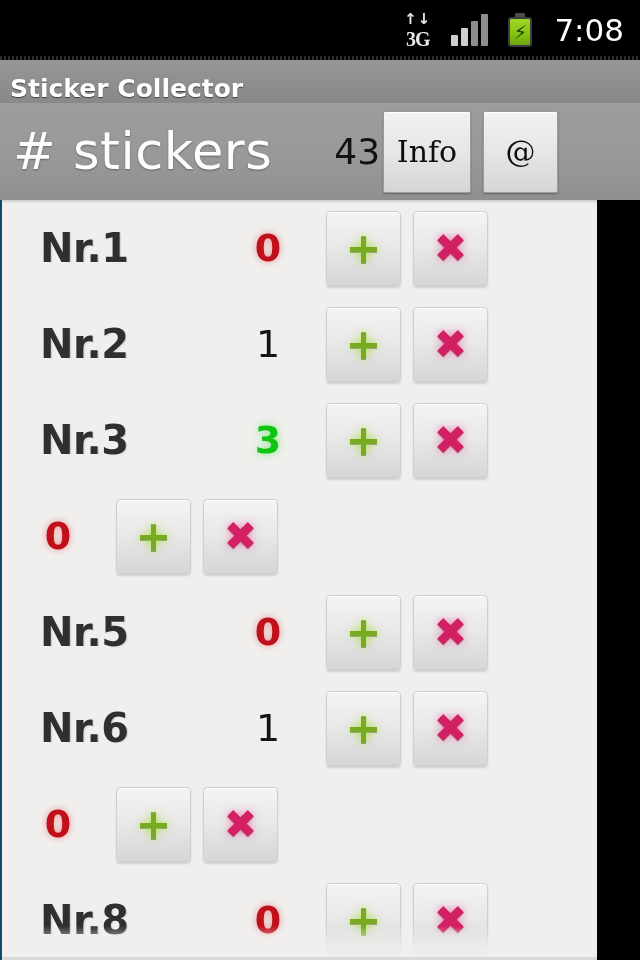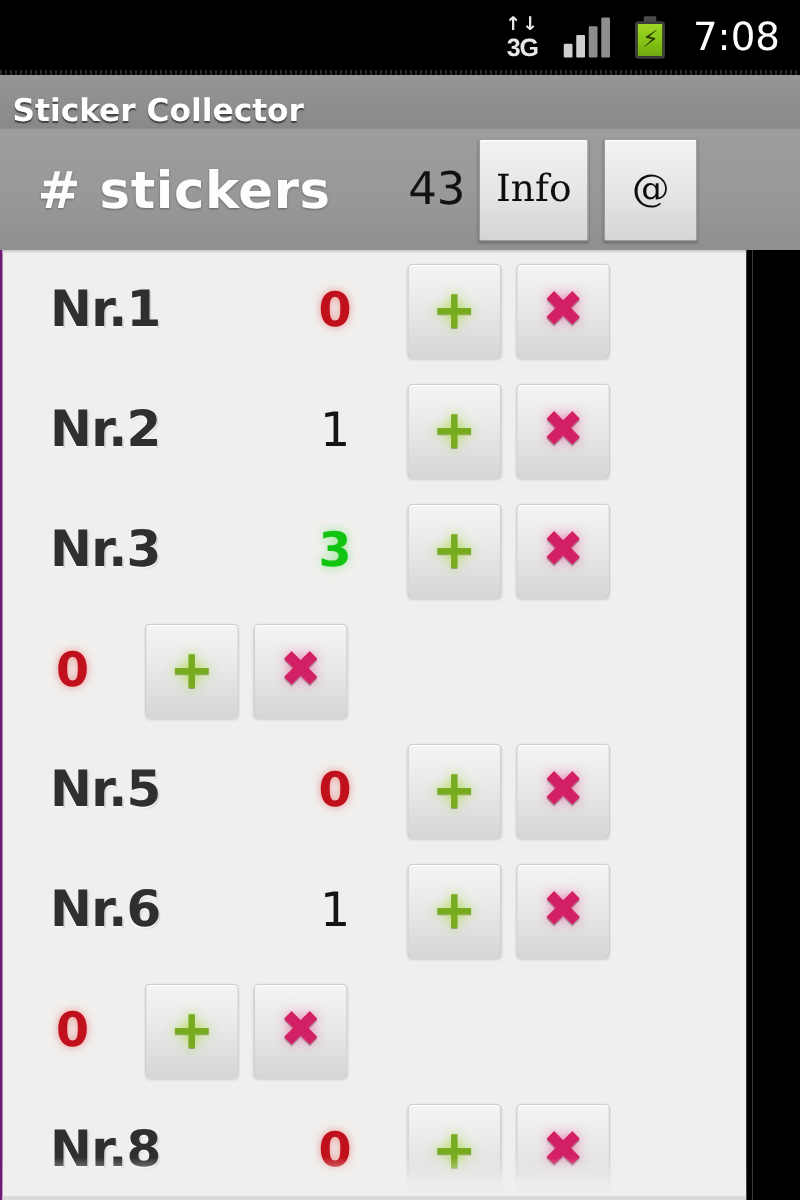--- a/index.html
+++ b/index.html
@@ -23,21 +23,21 @@
   }
   .sb-item{display:flex;align-items:center;margin-left:20px;position:relative;}
 
   
   .net-icon{
     display:flex;flex-direction:column;align-items:center;justify-content:center;
     color:#e8e8e8;line-height:1;
   }
   .net-arrows{font-size:15px;letter-spacing:1px;font-weight:bold;height:16px;}
   .net-label{
-    font-family:Liberation Sans, sans-serif;
+    font-family:Liberation Serif, serif;
     font-size:20px;font-weight:bold;letter-spacing:-1px;margin-top:1px;
   }
 
   
   .signal{display:flex;align-items:flex-end;height:32px;gap:3px;}
   .signal i{display:block;width:7px;background:#9a9a9a;border-radius:1px;}
   .signal i.b1{height:11px;background:#cfcfcf;}
   .signal i.b2{height:18px;background:#cfcfcf;}
   .signal i.b3{height:25px;background:#8d8d8d;}
   .signal i.b4{height:32px;background:#8d8d8d;}
@@ -78,22 +78,22 @@
   }
 
   
   #header-bar{
     position:absolute;left:0;top:103px;width:640px;height:97px;
     background:linear-gradient(180deg,#9d9d9d 0%,#989898 60%,#8f8f8f 100%);
     box-sizing:border-box;
     display:flex;align-items:center;
   }
   #header-label{
-    color:#fdfdfd;font-size:41px;font-weight:bold;
-    padding-left:30px;letter-spacing:0.5px;
+    color:#fdfdfd;font-size:51px;font-weight:normal;
+    padding-left:13px;letter-spacing:0.5px;
     text-shadow:0 1px 2px rgba(0,0,0,.35);
     white-space:nowrap;
   }
   #header-count{
     color:#121212;font-size:36px;font-weight:normal;
     margin-left:62px;
   }
   #header-buttons{
     margin-left:auto;display:flex;align-items:center;gap:12px;
     padding-right:82px;
@@ -109,21 +109,21 @@
     font-family:"DejaVu Serif","Liberation Serif",serif;
     cursor:pointer;
   }
   #btn-info{width:86px;font-size:30px;}
   #btn-at{width:73px;font-size:30px;}
 
   
   #list-panel{
     position:absolute;left:0;top:200px;width:602px;height:760px;
     background:#f0efed;
-    border-left:2px solid #701a75;
+    border-left:2px solid #0c4a6e;
     border-right:5px solid #000000;
     box-sizing:border-box;
     overflow:hidden;
   }
   #list-panel::before{
     content:"";position:absolute;left:0;top:0;width:100%;height:3px;
     background:linear-gradient(180deg,#c8c8c8,#eeedec);z-index:3;
   }
   #list-inner{position:relative;}
 

